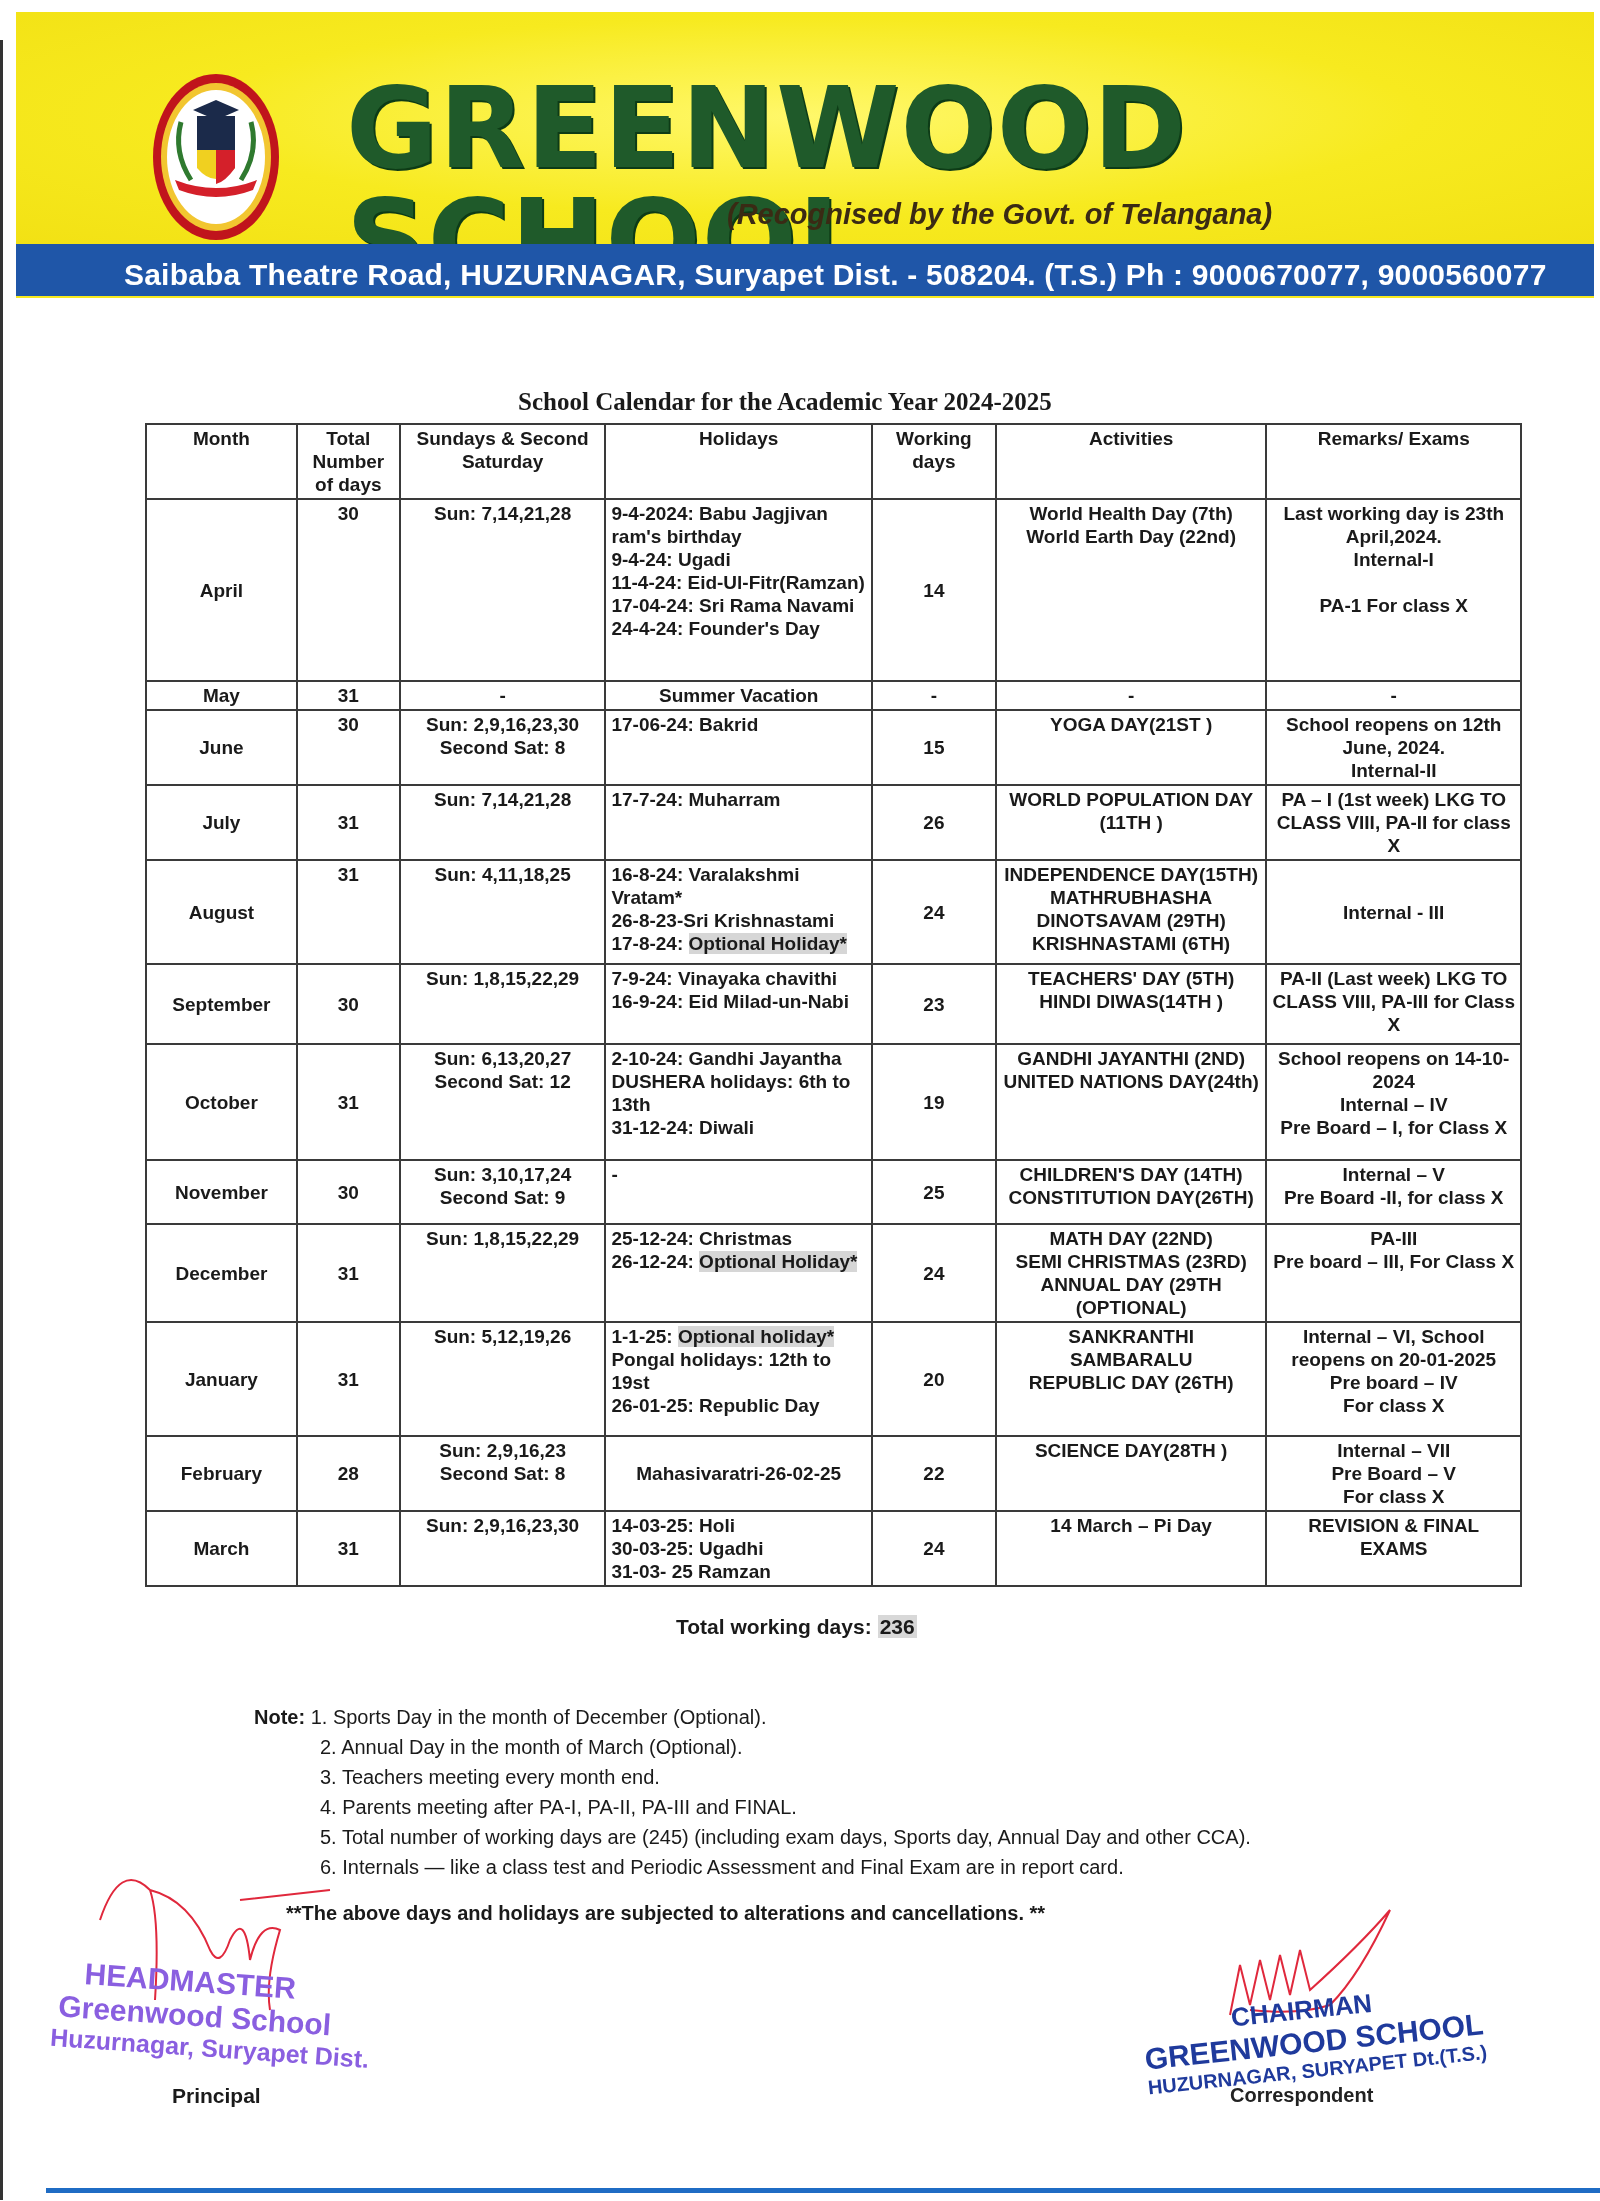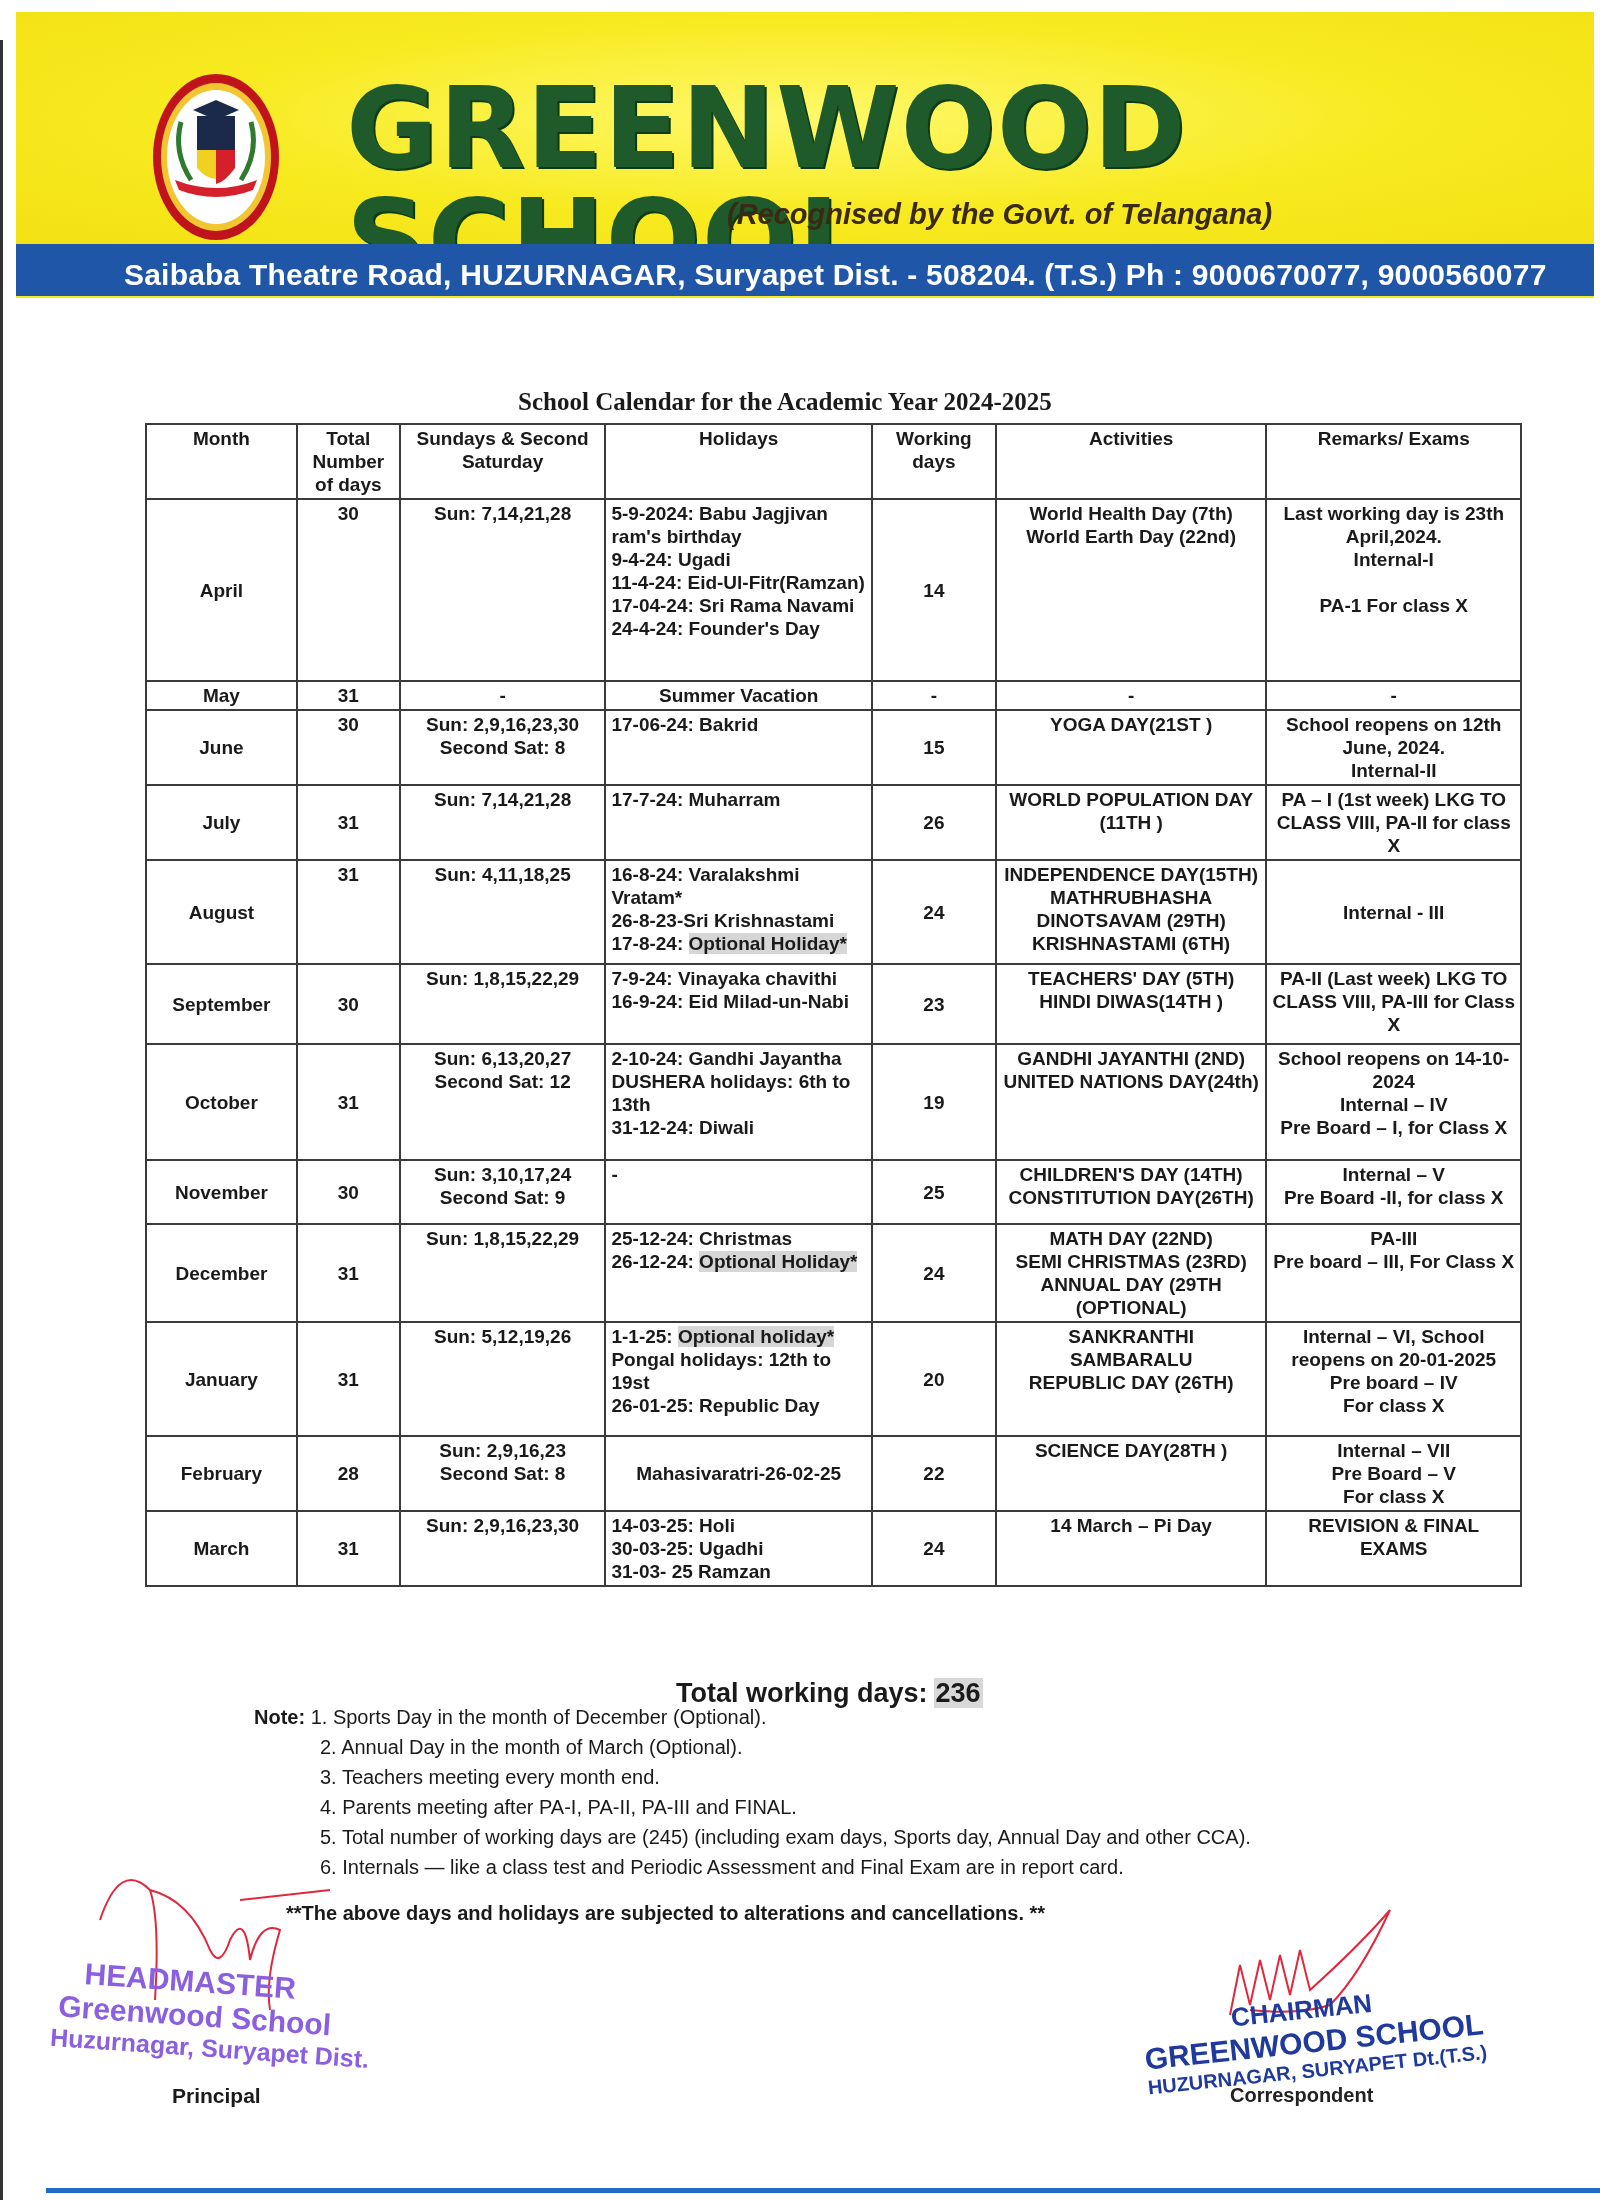--- a/index.html
+++ b/index.html
@@ -18,21 +18,21 @@
 
   table.cal { position:absolute; left:145px; top:423px; width:1377px; border-collapse:collapse; font-weight:bold; font-size:19px; line-height:23px; }
   table.cal th, table.cal td { border:2px solid #3a3a3a; padding:2px 5px; vertical-align:top; text-align:center; }
   table.cal th { font-weight:bold; height:66px; }
   table.cal td.month { vertical-align:middle; }
   table.cal td.hol { text-align:left; }
   table.cal td.mid { vertical-align:middle; }
   .cell-line { display:block; }
   .hl { background:#d6d6d6; }
 
-  .total-wd { position:absolute; left:676px; top:1678px; font-weight:bold; font-size:27px; }
+  .total-wd { position:absolute; left:676px; top:1615px; font-weight:bold; font-size:21px; }
   .total-wd .val { background:#d8d8d8; padding:0 2px; margin-left:6px; }
 
   .notes { position:absolute; left:222px; top:1702px; font-size:20px; line-height:30px;margin-left:32px; }
   .notes .note-head { font-weight:bold; }
   .notes .note-row { position:relative; white-space:nowrap; }
   .notes .indent { padding-left:66px; }
 
   .disclaimer { position:absolute; left:286px; top:1902px; font-weight:bold; font-size:20px; }
 
   .stamp-hm { position:absolute; left:56px; top:1955px; color:#8a5fe0; font-weight:bold; transform:rotate(4deg); transform-origin:left top; }
@@ -99,21 +99,21 @@
       </tr>
   </thead>
   <tbody id="cal-body">
       <tr style="height: 182px;">
         <td class="month">April</td>
         <td class="mid-top">30</td>
         <td>
           <span class="cell-line">Sun: 7,14,21,28</span>
         </td>
         <td class="hol">
-          <span class="cell-line">5-9-2024: Babu Jagjivan ram's birthday</span>
+          <span class="cell-line">9-4-2024: Babu Jagjivan ram's birthday</span>
           <span class="cell-line">9-4-24: Ugadi</span>
           <span class="cell-line">11-4-24: Eid-Ul-Fitr(Ramzan)</span>
           <span class="cell-line">17-04-24: Sri Rama Navami</span>
           <span class="cell-line">24-4-24: Founder's Day</span>
         </td>
         <td class="mid">14</td>
         <td>
           <span class="cell-line">World Health Day (7th) World Earth Day (22nd)</span>
         </td>
         <td>

